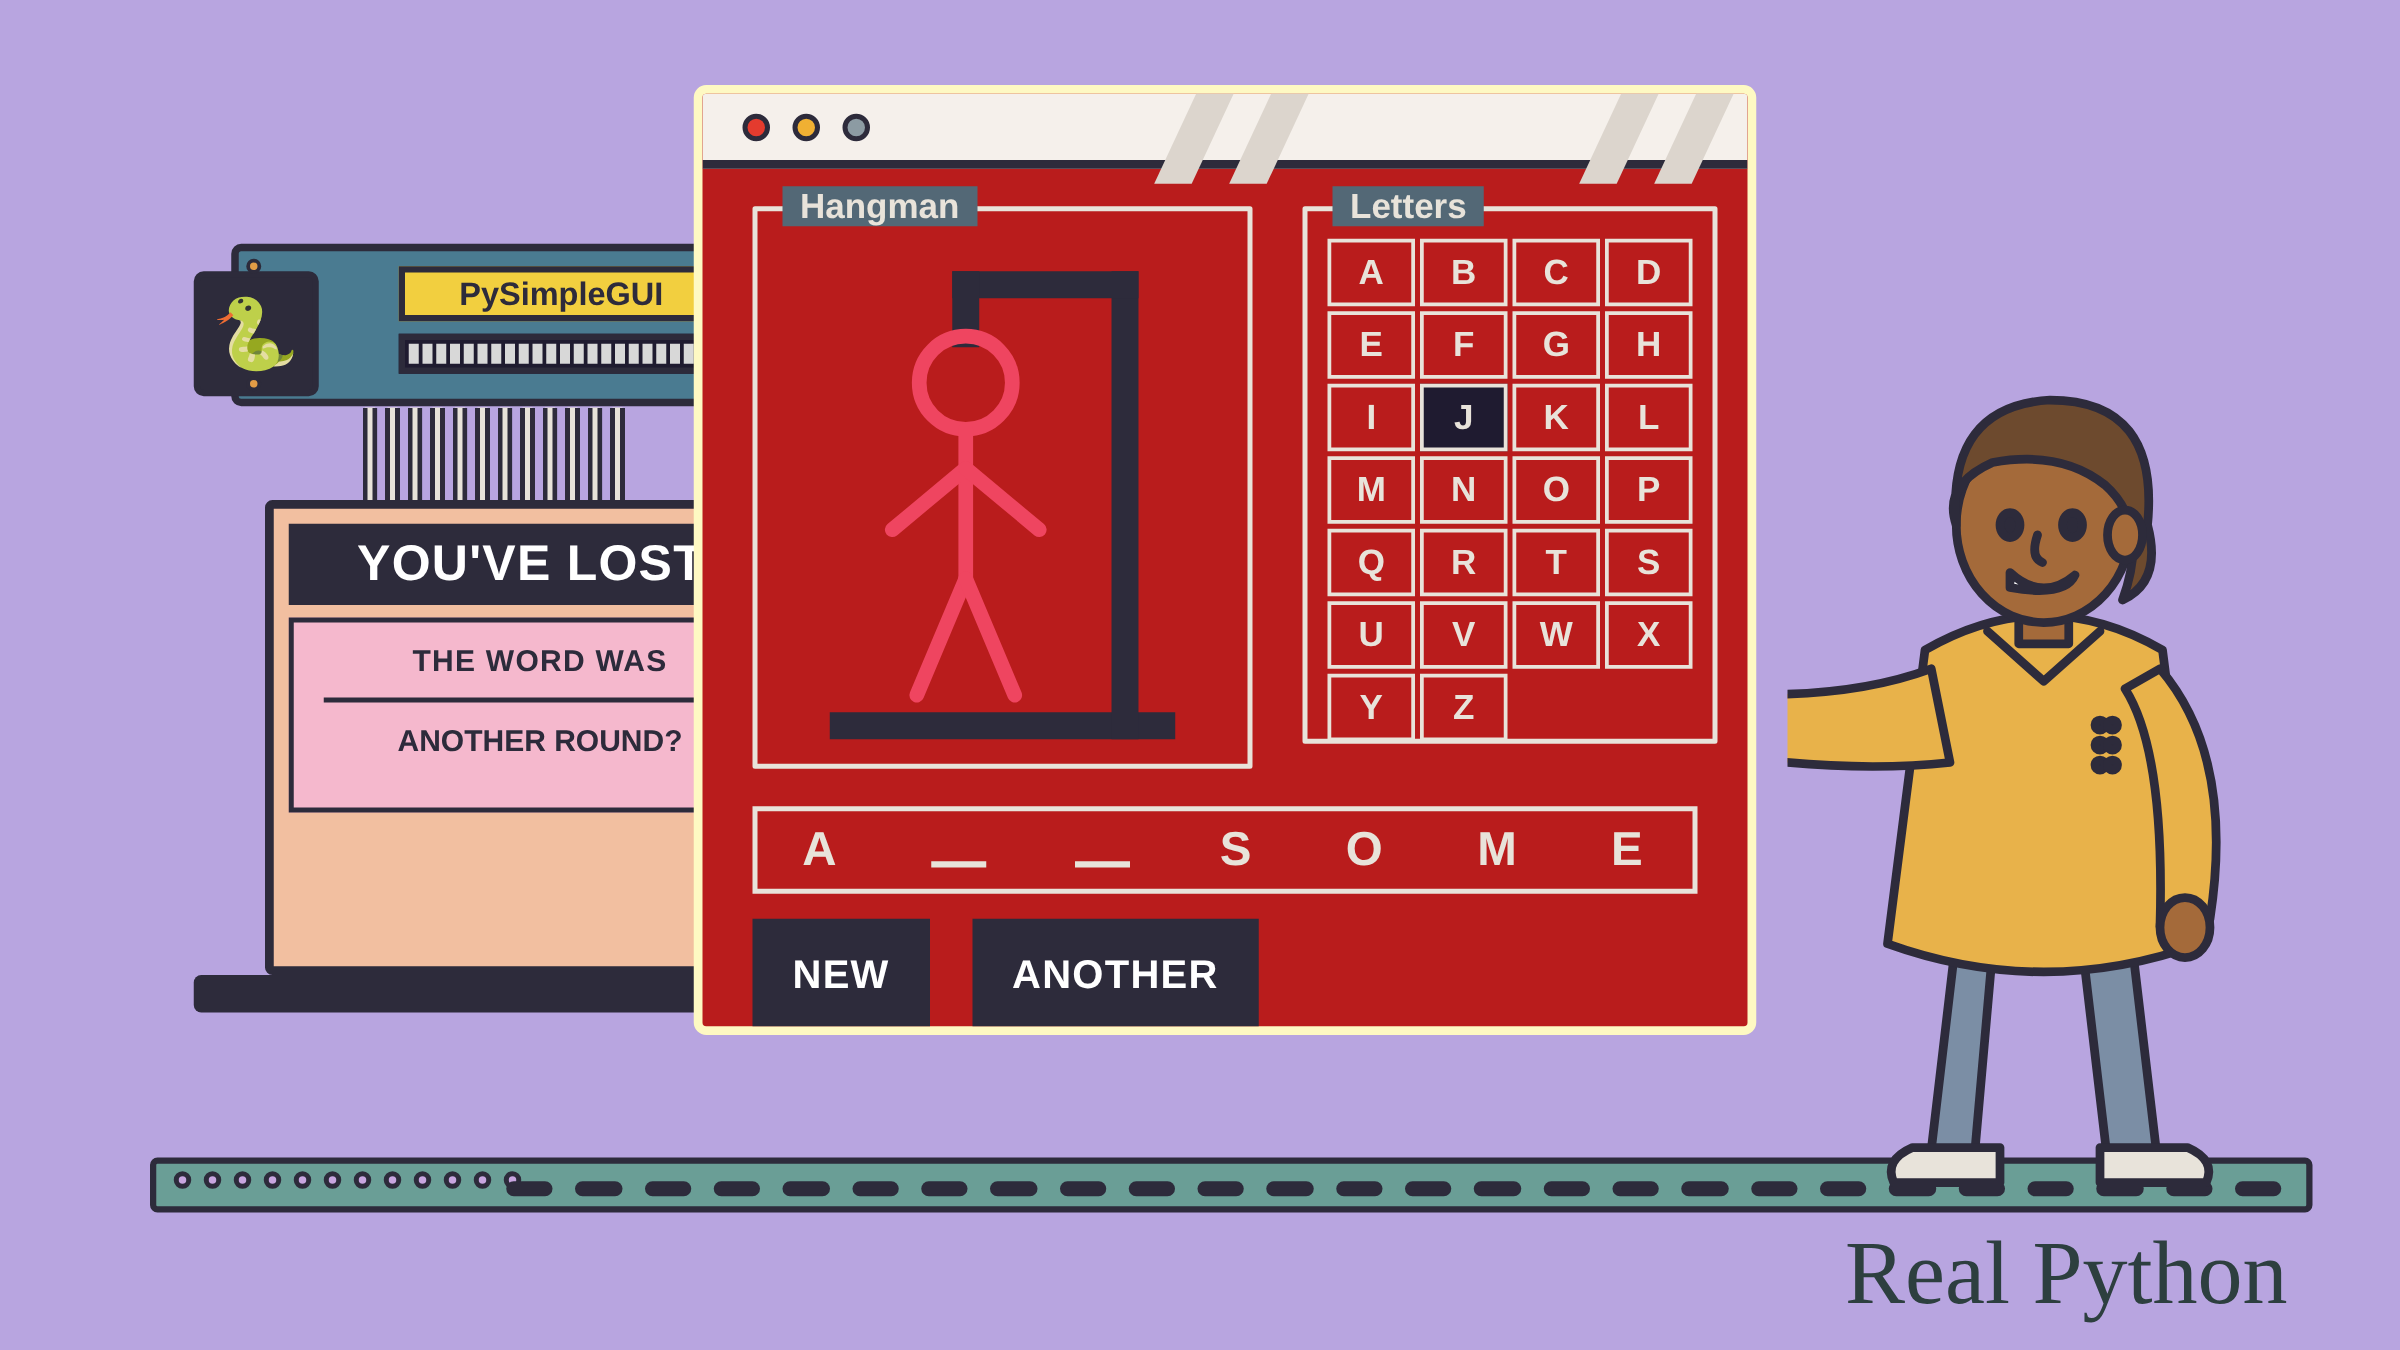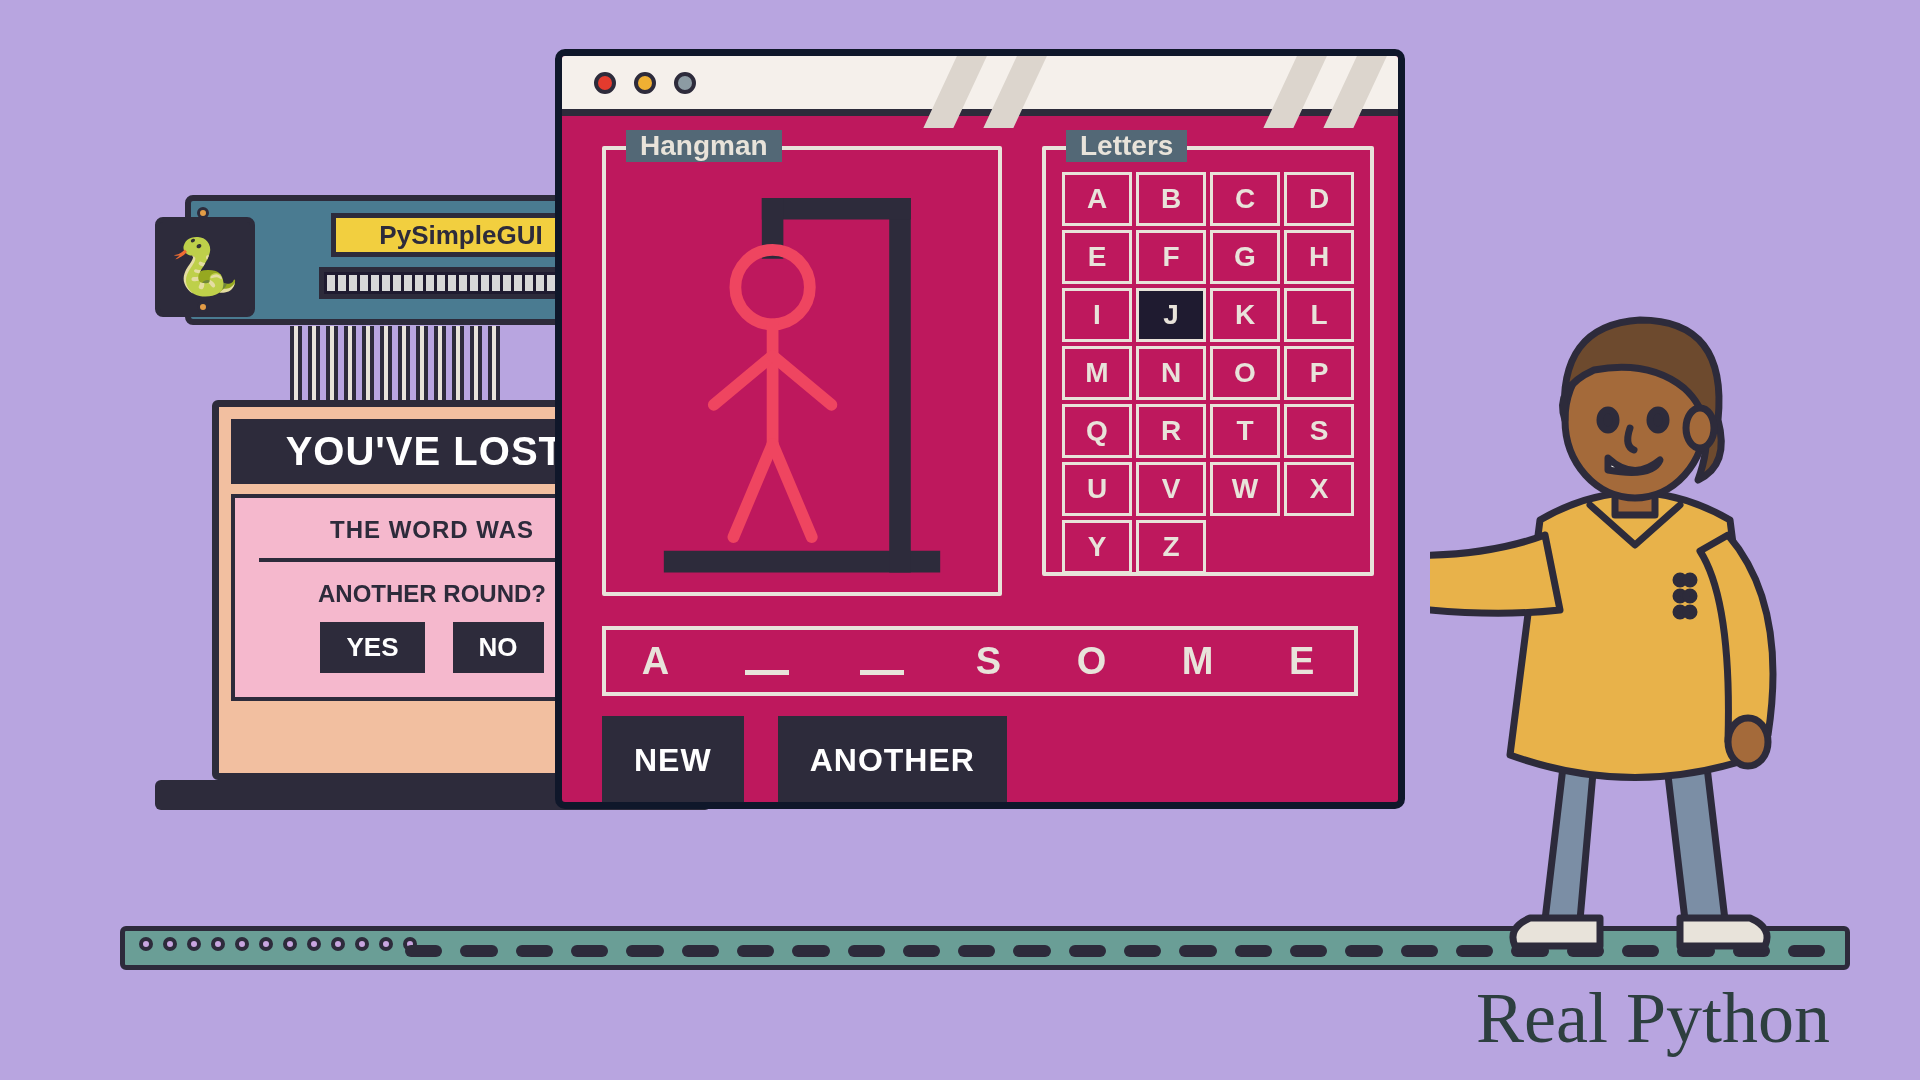--- a/index.html
+++ b/index.html
@@ -16,23 +16,23 @@
     height:44px; background:#6a9e96;
     border:5px solid #2d2b3b; border-radius:6px;
   }
   .rail .dots { position:absolute; left:14px; top:6px; display:flex; gap:10px; }
   .rail .dot { width:14px; height:14px; border-radius:50%; background:#c8a5e0; border:4px solid #2d2b3b; }
   .rail .dashes { position:absolute; left:280px; right:20px; top:14px; display:flex; gap:18px; }
   .rail .dash { width:40px; height:12px; background:#2d2b3b; border-radius:6px; }
 
   
   .app-window {
-    position:absolute; top:49px; left:555px; width:850px; height:760px;
-    background:#be185d;
-    border:7px solid #0f172a; border-radius:10px;
+    position:absolute; top:68px; left:555px; width:850px; height:760px;
+    background:#b91c1c;
+    border:7px solid #fef9c3; border-radius:10px;
     overflow:hidden;
   }
   .titlebar {
     height:60px; background:#f5f0eb;
     border-bottom:7px solid #2d2b3b;
     display:flex; align-items:center; gap:18px; padding:0 32px;
     position:relative;
   }
   .traffic { width:22px; height:22px; border-radius:50%; border:4px solid #2d2b3b; }
   .traffic.red{background:#e43b2e;} .traffic.yel{background:#f0b033;} .traffic.grn{background:#8c9ba3;}
@@ -102,21 +102,21 @@
     position:absolute; top:780px; left:155px; width:556px; height:30px;
     background:#2d2b3b; border-radius:6px;
   }
 
   
   .chip {
     position:absolute; top:195px; left:185px; width:420px; height:130px;
     background:#4a7b91; border:6px solid #2d2b3b; border-radius:8px;
   }
   .chip .pylabel {
-    position:absolute; top:12px; right:8px; width:260px; height:44px;
+    position:absolute; top:12px; right:20px; width:260px; height:44px;
     background:#f2cf3f; border:5px solid #2d2b3b; display:flex;
     align-items:center; justify-content:center; font-size:26px; font-weight:bold; color:#2d2b3b;
   }
   .chip .progress {
     position:absolute; top:66px; right:20px; width:260px; height:32px;
     background:#1f1b30; border:5px solid #2d2b3b; padding:3px; display:flex; gap:3px;
   }
   .chip .progress i { width:8px; background:#d8d8d8; }
   .chip .pylogo {
     position:absolute; top:16px; left:-36px; width:100px; height:100px;
@@ -235,24 +235,20 @@
     <span class="rivet" style="bottom:6px;right:6px"></span>
 </div>
 
 <div class="card-shadow"></div>
 <div class="result-card">
   <div class="header">YOU'VE LOST!</div>
   <div class="body">
     <div class="sub">THE WORD WAS</div>
     <hr>
     <div class="prompt">ANOTHER ROUND?</div>
-    <div class="dlg-btns">
-      <button class="dlg-btn">YES</button>
-      <button class="dlg-btn">NO</button>
-    </div>
   </div>
 </div>
 
 <div class="app-window">
   <div class="titlebar">
     <span class="traffic red"></span>
     <span class="traffic yel"></span>
     <span class="traffic grn"></span>
     <span class="stripe" style="left:380px"></span>
     <span class="stripe" style="left:440px"></span>

